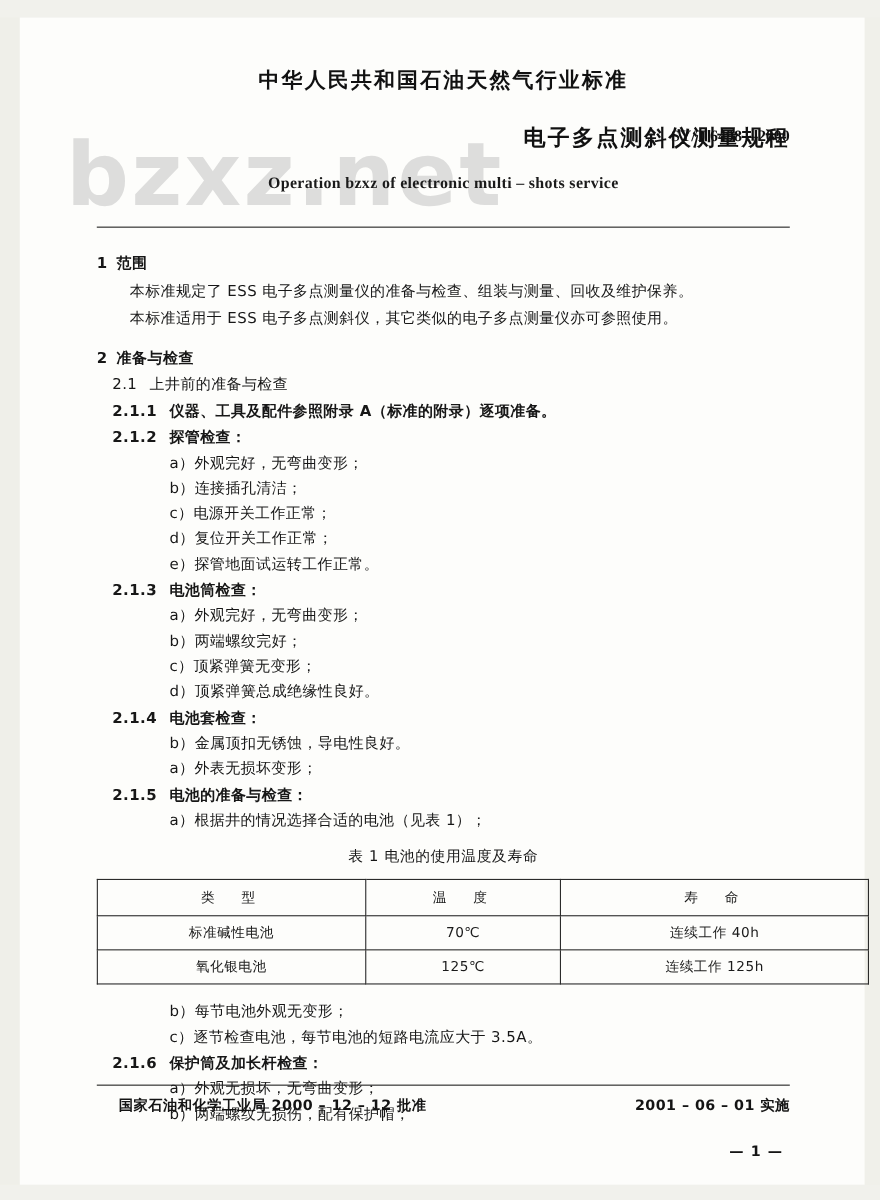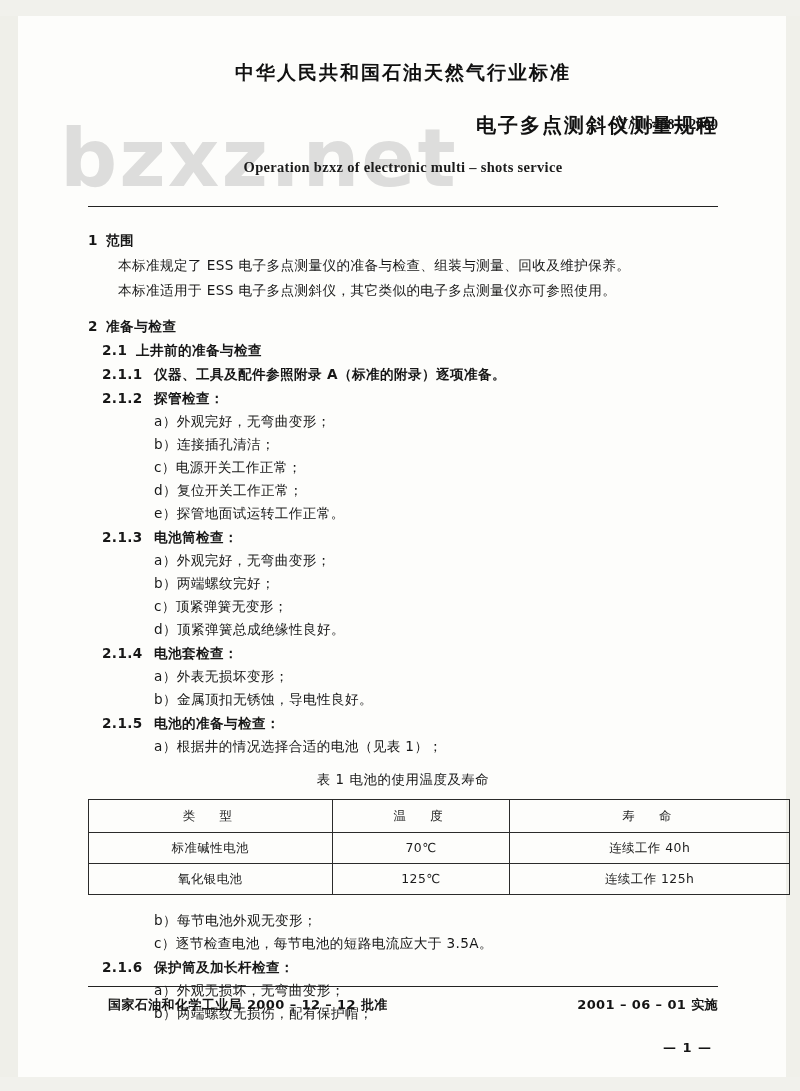--- a/index.html
+++ b/index.html
@@ -113,21 +113,21 @@
   .clause {
     margin-top: 2px;
     padding-left: 14px;
     font-weight: bold;
     letter-spacing: 0.4px;
   }
   .clause .cnum { display: inline-block; min-width: 52px; }
   .clause-2 {
     margin-top: 2px;
     padding-left: 14px;
-    font-weight: bold;
+    font-weight: normal;
     letter-spacing: 0.4px;
   }
   .clause-2 .cnum { display: inline-block; min-width: 34px; }
   .item {
     margin-top: 1px;
     padding-left: 66px;
     letter-spacing: 0.4px;
   }
 
   
@@ -246,22 +246,22 @@
         <span class="cnum">2.1.3</span><span>电池筒检查：</span>
       </div>
       <div class="item">a）外观完好，无弯曲变形；</div>
       <div class="item">b）两端螺纹完好；</div>
       <div class="item">c）顶紧弹簧无变形；</div>
       <div class="item">d）顶紧弹簧总成绝缘性良好。</div>
 
       <div class="clause">
         <span class="cnum">2.1.4</span><span>电池套检查：</span>
       </div>
+      <div class="item">b）金属顶扣无锈蚀，导电性良好。</div>
       <div class="item">a）外表无损坏变形；</div>
-      <div class="item">b）金属顶扣无锈蚀，导电性良好。</div>
 
       <div class="clause">
         <span class="cnum">2.1.5</span><span>电池的准备与检查：</span>
       </div>
       <div class="item">a）根据井的情况选择合适的电池（见表 1）；</div>
 
       <div class="tbl-cap">表 1  电池的使用温度及寿命</div>
       <table class="battery">
         <thead>
           <tr>

